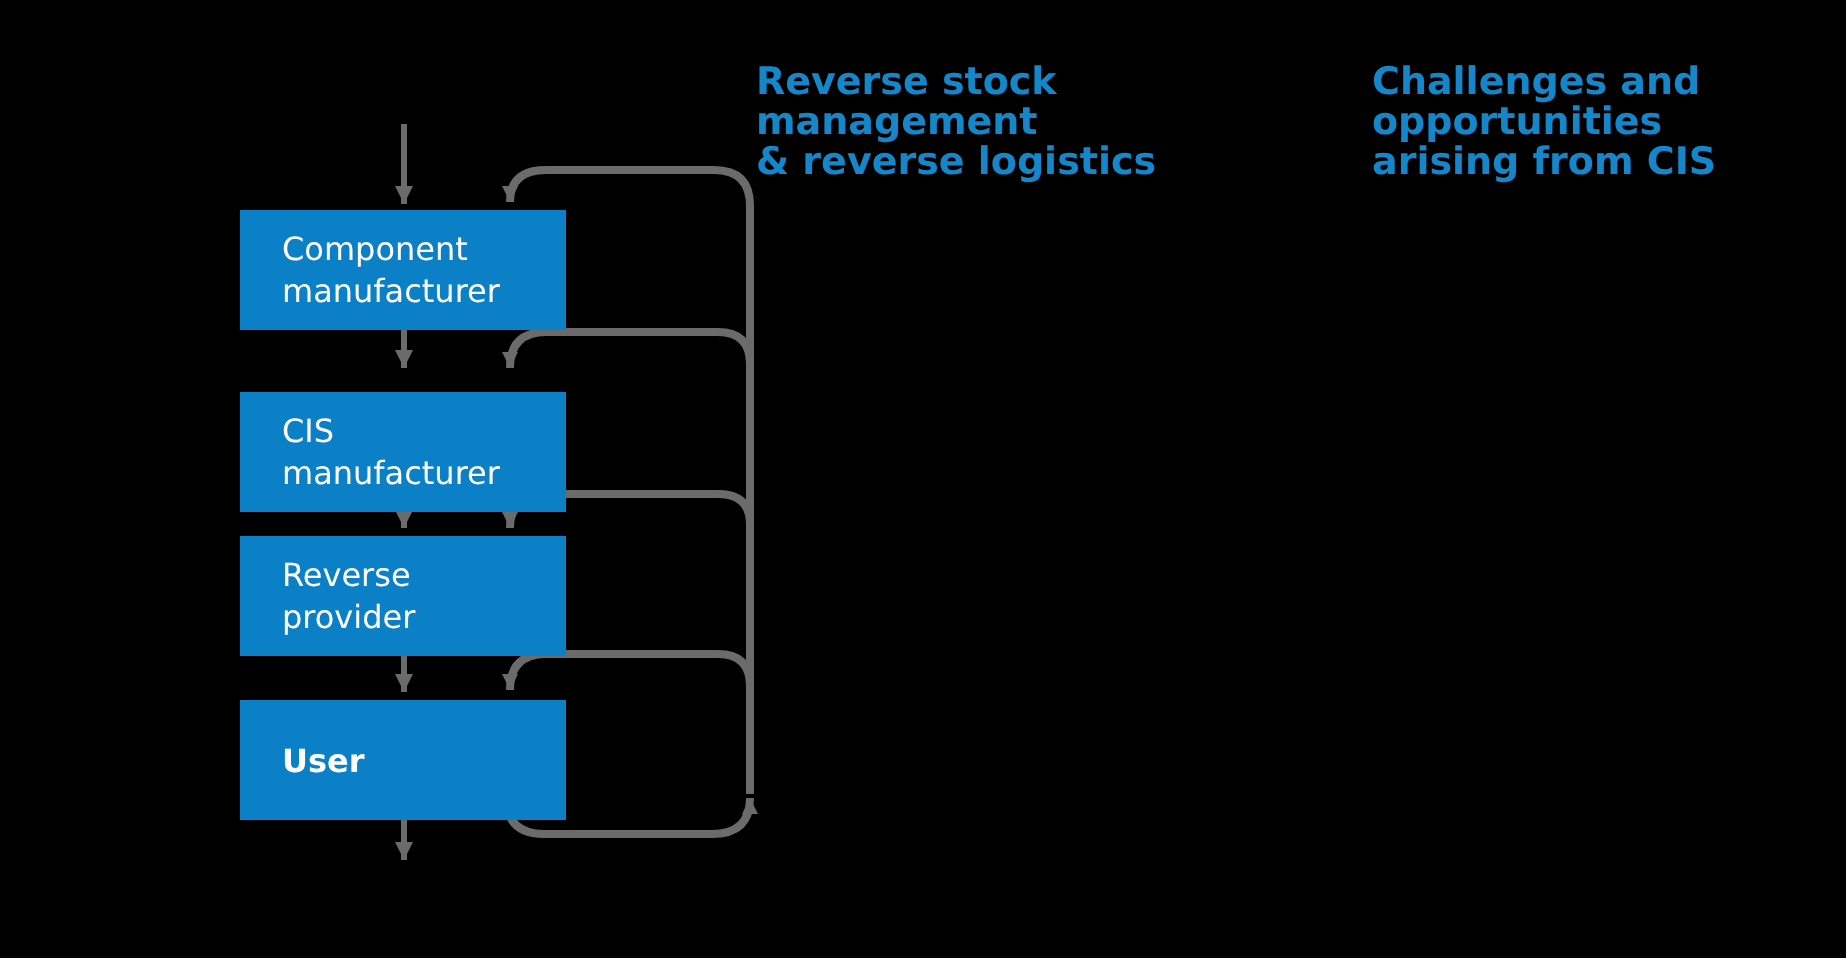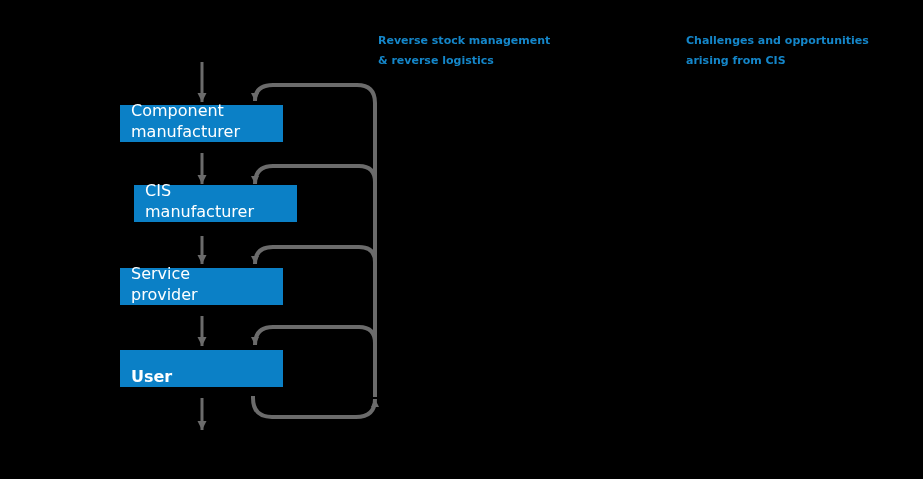--- a/index.html
+++ b/index.html
@@ -17,38 +17,38 @@
     overflow:hidden;
     font-family:"DejaVu Sans","Liberation Sans",sans-serif;
   }
   .arrows{position:absolute;left:0;top:0;}
   .arrow-line{fill:none;stroke:var(--arrow,#6b6b6b);}
   .arrow-line.main{stroke-width:3;}
   .arrow-line.loop{stroke-width:4;}
   .arrow-fill{fill:var(--arrow,#6b6b6b);}
   .node{
     position:absolute;
-    left:120px;width:163px;height:37px;
+    left:120px;width:163px;height:60px;
     background:var(--node-fill,#0b80c6);
     color:var(--node-text,#fff);
-    display:flex;align-items:flex-end;
+    display:flex;align-items:center;
     box-sizing:border-box;
-    padding-left:11px;
+    padding-left:21px;
     font-size:16px;line-height:21px;
     white-space:pre-line;
   }
   .node-1{top:105px;}
-  .node-2{top:185px;margin-left:14px;}
+  .node-2{top:196px;}
   .node-3{top:268px;}
   .node-4{top:350px;font-weight:bold;}
   .heading{
     position:absolute;top:31px;
     color:var(--heading-text,#1486c9);
     font-weight:bold;
-    font-size:11px;line-height:20px;
+    font-size:19px;line-height:20px;
     white-space:pre-line;
   }
   .heading-1{left:378px;width:250px;}
   .heading-2{left:686px;width:270px;}
 </style>
 </head>
 <body>
 
 <div class="canvas">
 
@@ -77,21 +77,21 @@
 
   <div class="node node-1">
     <span>Component
 manufacturer</span>
   </div>
   <div class="node node-2">
     <span>CIS
 manufacturer</span>
   </div>
   <div class="node node-3">
-    <span>Service
+    <span>Reverse
 provider</span>
   </div>
   <div class="node node-4">
     <span>User</span>
   </div>
 
   <div class="heading heading-1">Reverse stock management
 &amp; reverse logistics</div>
   <div class="heading heading-2">Challenges and opportunities
 arising from CIS</div>

